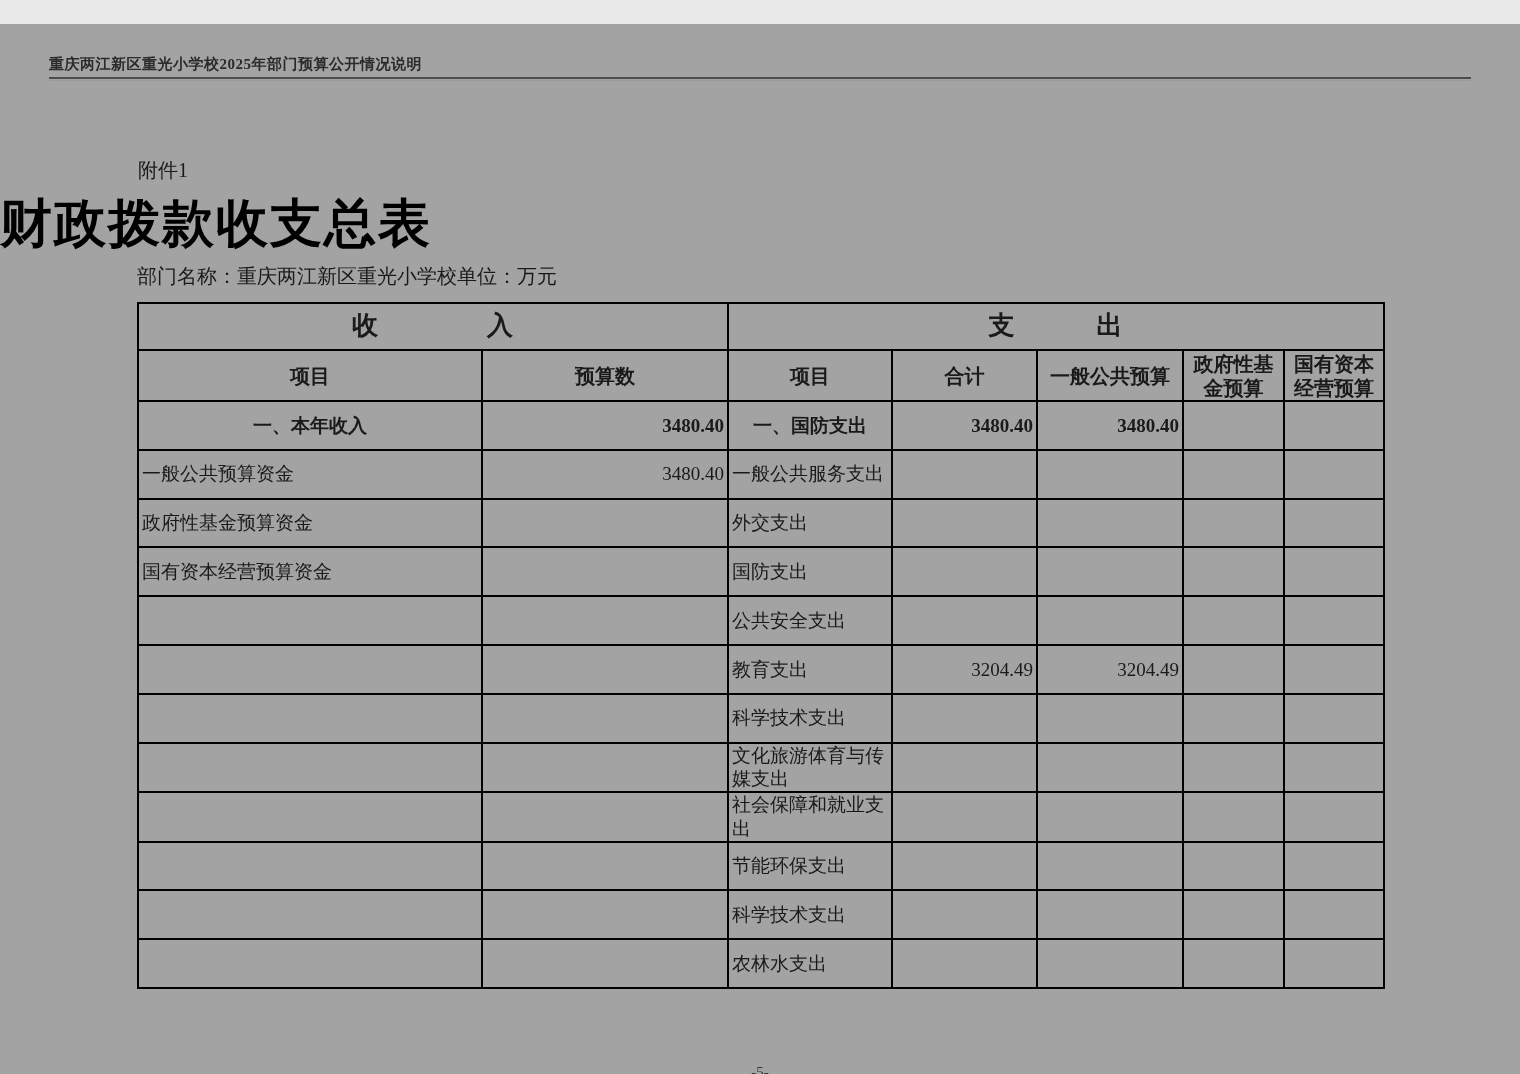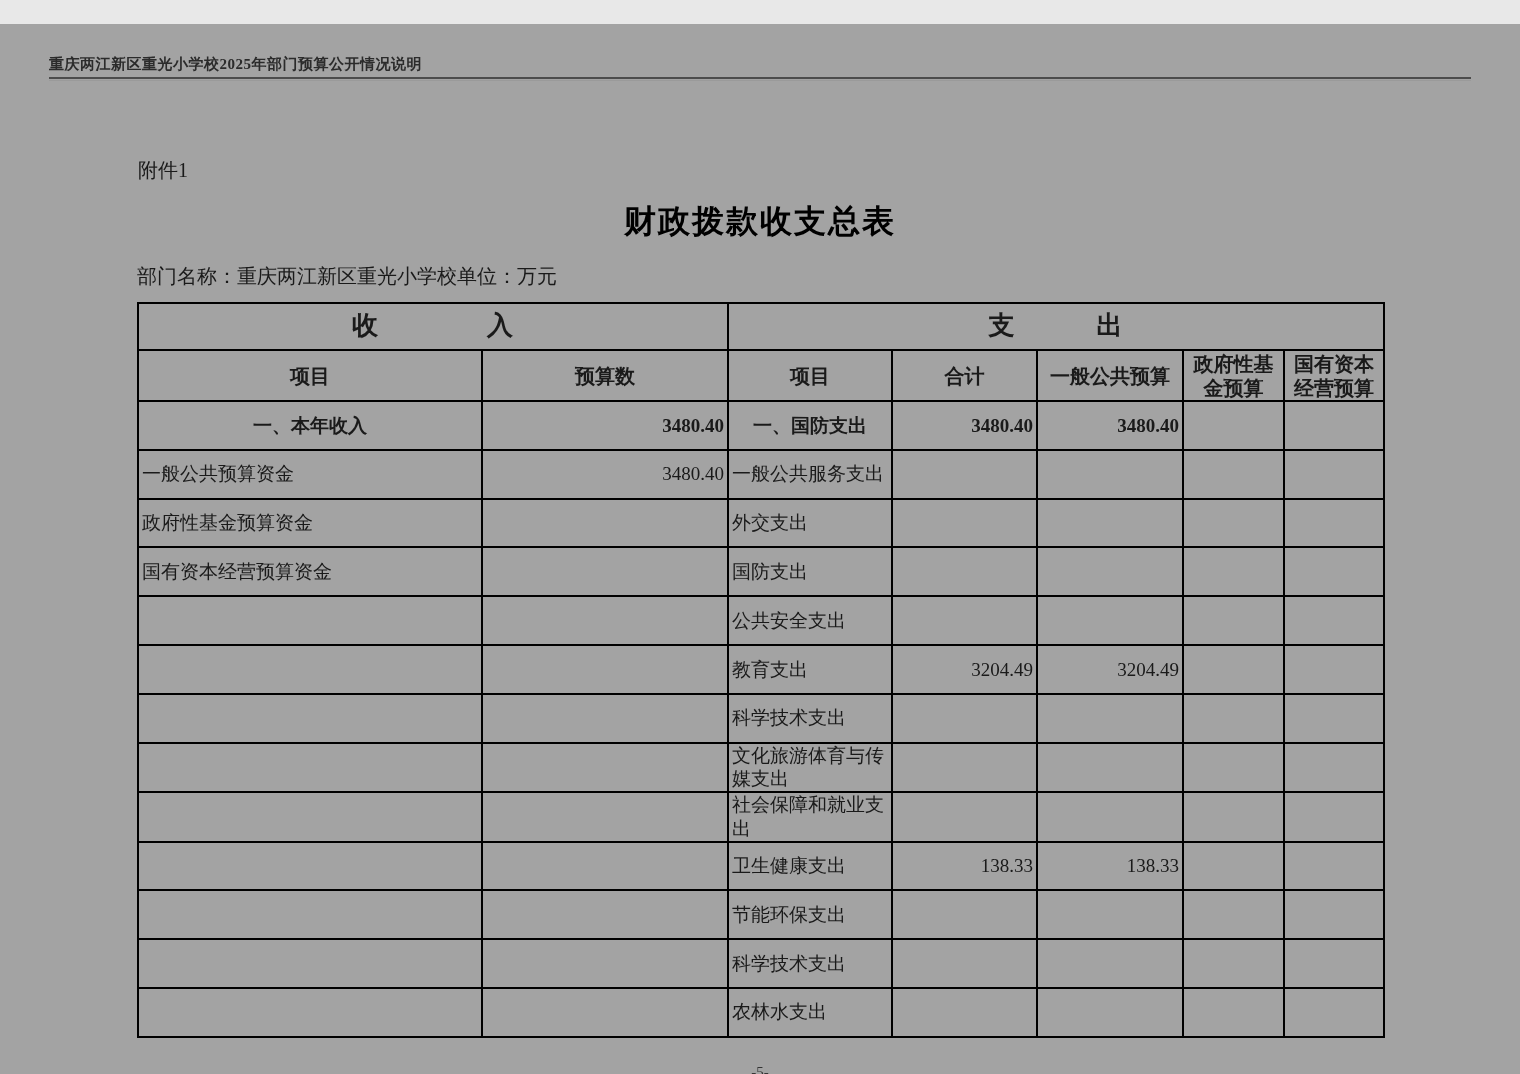--- a/index.html
+++ b/index.html
@@ -20,23 +20,22 @@
   .doc-header-rule{
     position:absolute;left:49px;top:53px;width:1422px;height:1px;
     border-top:2px solid #4c4c4c;border-bottom:1px solid #9a9a9a;
   }
   .attachment{
     position:absolute;left:138px;top:133px;
     font-size:20px;
     text-align:center;
   }
   .doc-title{
-    position:absolute;left:0;top:176px;width:1520px;
-    text-align:center;
-    font-size:32px;font-weight:900;letter-spacing:2px;color:#000;
+    position:absolute;left:0;top:165px;width:1520px;
+    font-size:52px;font-weight:900;letter-spacing:2px;color:#000;
   }
   .dept-line{
     position:absolute;left:137px;top:239px;width:1246px;
     display:flex;justify-content:flex-start;align-items:baseline;
     font-size:20px;
   }
   table.budget{
     position:absolute;left:137px;top:278px;width:1246px;
     border-collapse:collapse;table-layout:fixed;
     font-size:19px;
@@ -183,29 +182,20 @@
         <td class="num"></td>
         <td class="item">社会保障和就业支出</td>
         <td class="num"></td>
         <td class="num"></td>
         <td class="num"></td>
         <td class="num"></td>
       </tr>
       <tr class="data-row">
         <td class="item"></td>
         <td class="num"></td>
-        <td class="item">卫生健康支出</td>
-        <td class="num">138.33</td>
-        <td class="num">138.33</td>
-        <td class="num"></td>
-        <td class="num"></td>
-      </tr>
-      <tr class="data-row">
-        <td class="item"></td>
-        <td class="num"></td>
         <td class="item">节能环保支出</td>
         <td class="num"></td>
         <td class="num"></td>
         <td class="num"></td>
         <td class="num"></td>
       </tr>
       <tr class="data-row">
         <td class="item"></td>
         <td class="num"></td>
         <td class="item">科学技术支出</td>

